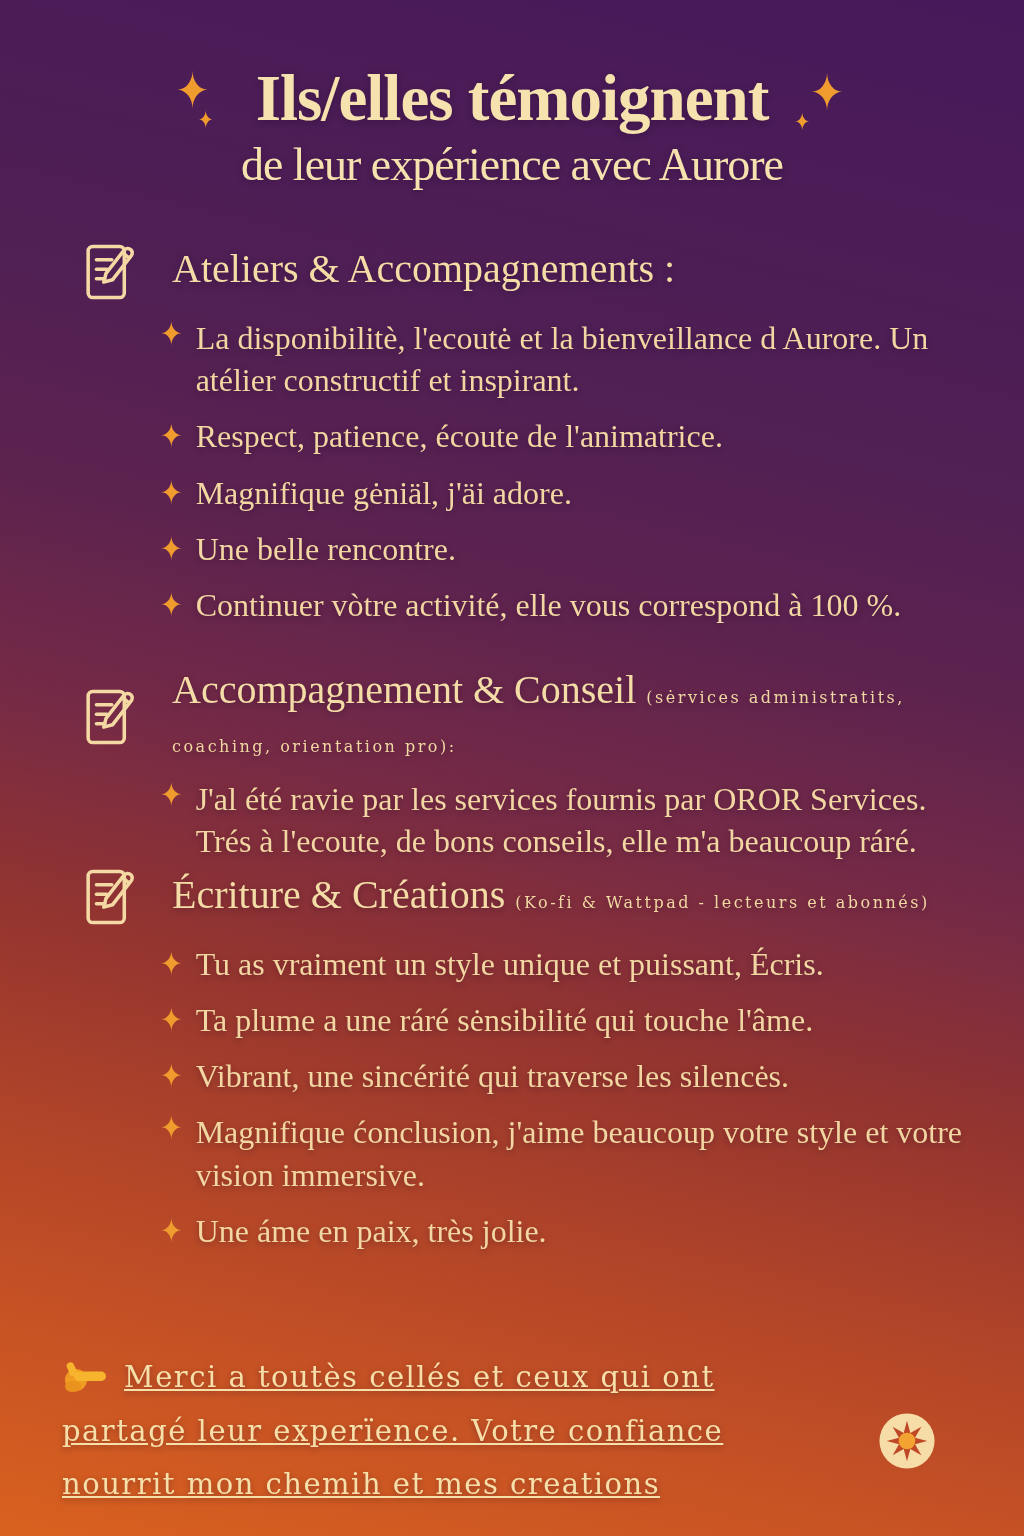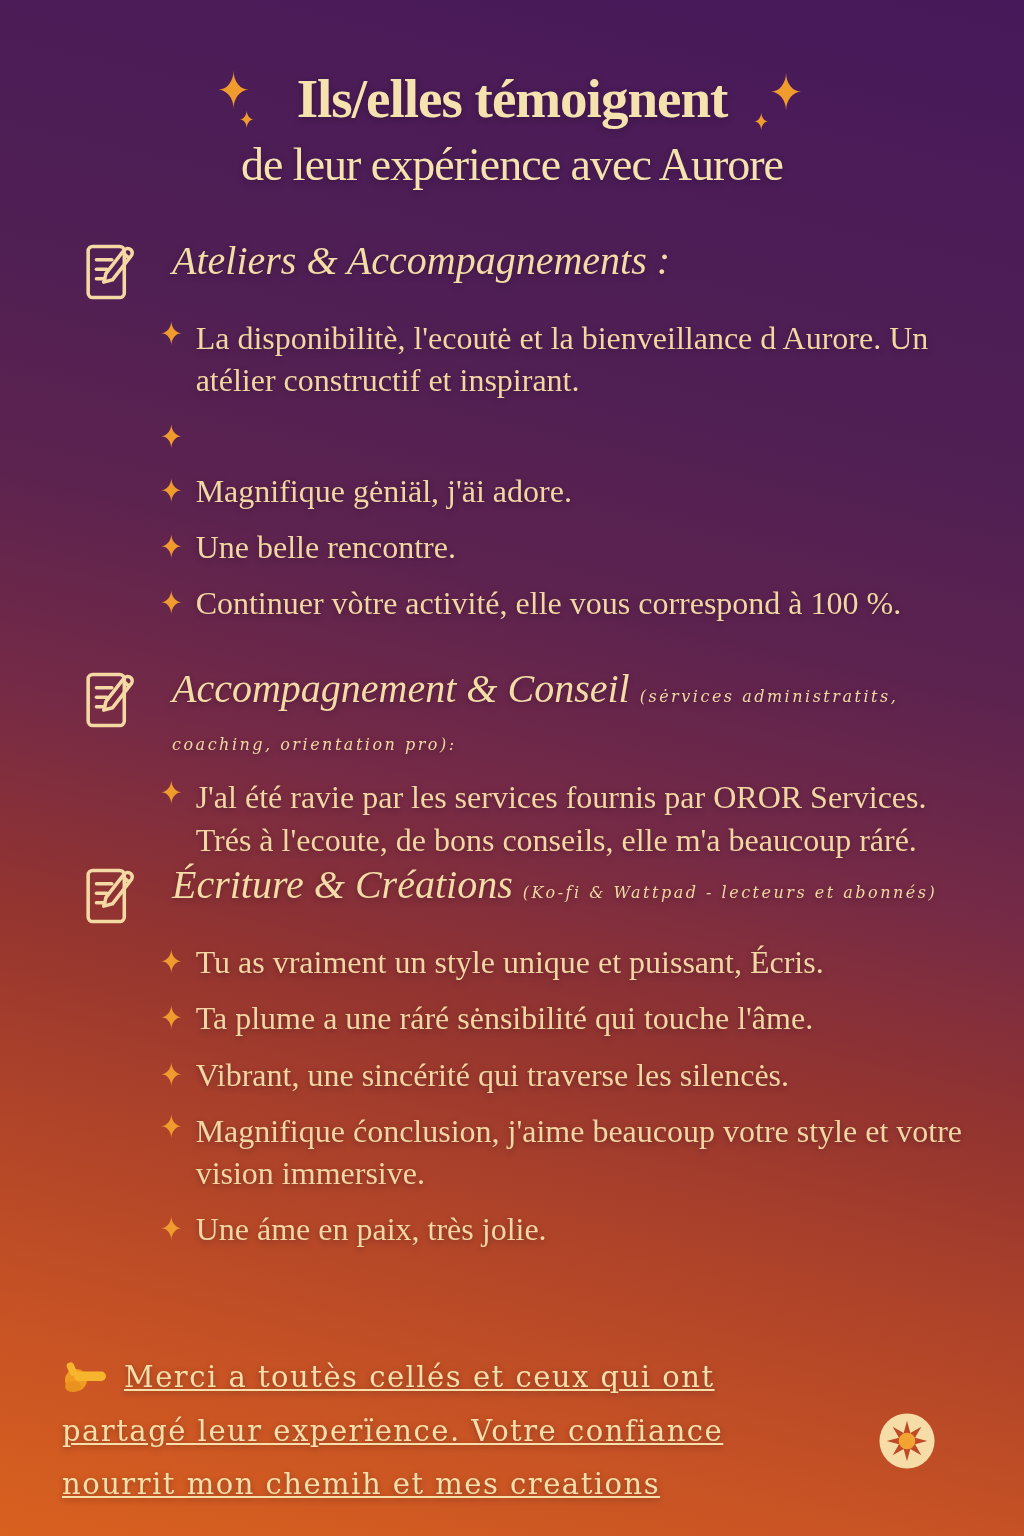--- a/index.html
+++ b/index.html
@@ -10,34 +10,34 @@
       #47195a 0%, #4f1f54 26%, #5d234f 40%, #752a46 52%,
       #933430 64%, #b04429 76%, #c85324 88%, #d9611f 100%);
     font-family:"Liberation Serif","DejaVu Serif",serif;
     color:#f2d8a2;
   }
   .shadowed { text-shadow:0 2px 6px rgba(35,8,40,.35); }
 
   
   .title-wrap { padding-top:62px; text-align:center; }
   .title-line1 { display:flex; justify-content:center; align-items:center; gap:26px; }
-  .title-text { font-size:55px; line-height:1.04; color:#f6e2ae; letter-spacing:-1px; }
+  .title-text { font-size:65px; line-height:1.04; color:#f6e2ae; letter-spacing:-1px; }
   .title-line2 { font-size:46px; line-height:1.1; color:#f6e2ae; letter-spacing:-1px; margin-top:4px; }
   .spark-group { position:relative; width:58px; height:74px; flex:none; }
   .spark { position:absolute; color:#f09b2e; line-height:1; transform:scaleY(1.25); text-shadow:none; }
   .spark.big { font-size:40px; }
   .spark.small { font-size:19px; }
   .sg-left .big { left:4px; top:10px; }
   .sg-left .small { left:26px; top:48px; }
   .sg-right .big { left:16px; top:12px; }
   .sg-right .small { left:0px; top:50px; }
 
   
   .sections { padding:0 36px 0 84px; }
-  .sec-head { display:flex; align-items:flex-start; gap:34px;font-style:italic; }
+  .sec-head { display:flex; align-items:center; gap:34px; }
   .sec1 { margin-top:46px; }
   .sec2 { margin-top:40px; }
   .sec3 { }
   .memo { width:54px; flex:none; margin-top:4px; }
   h2 { font-weight:normal; font-size:40px; line-height:1.22; color:#f4dca6; max-width:800px; }
   .note {
     font-family:"DejaVu Serif",serif;
     font-size:16px; letter-spacing:2.5px; color:#f2d8a2; font-weight:normal;
   }
   ul { list-style:none; margin:4px 0 0 76px; max-width:856px; }
@@ -90,20 +90,21 @@
         </svg>
         <h2 class="shadowed">Ateliers &amp; Accompagnements :</h2>
       </div>
       <ul>
         <li>
             <span class="spark-bullet">✦</span>
             <span class="shadowed">La disponibilitè, l'ecoutė et la bienveillance d Aurore. Un atélier constructif et inspirant.</span>
           </li>
         <li>
             <span class="spark-bullet">✦</span>
+            <span class="shadowed">Respect, patience, écoute de l'animatrice.</span>
           </li>
         <li>
             <span class="spark-bullet">✦</span>
             <span class="shadowed">Magnifique gėniäl, j'äi adore.</span>
           </li>
         <li>
             <span class="spark-bullet">✦</span>
             <span class="shadowed">Une belle rencontre.</span>
           </li>
         <li>

